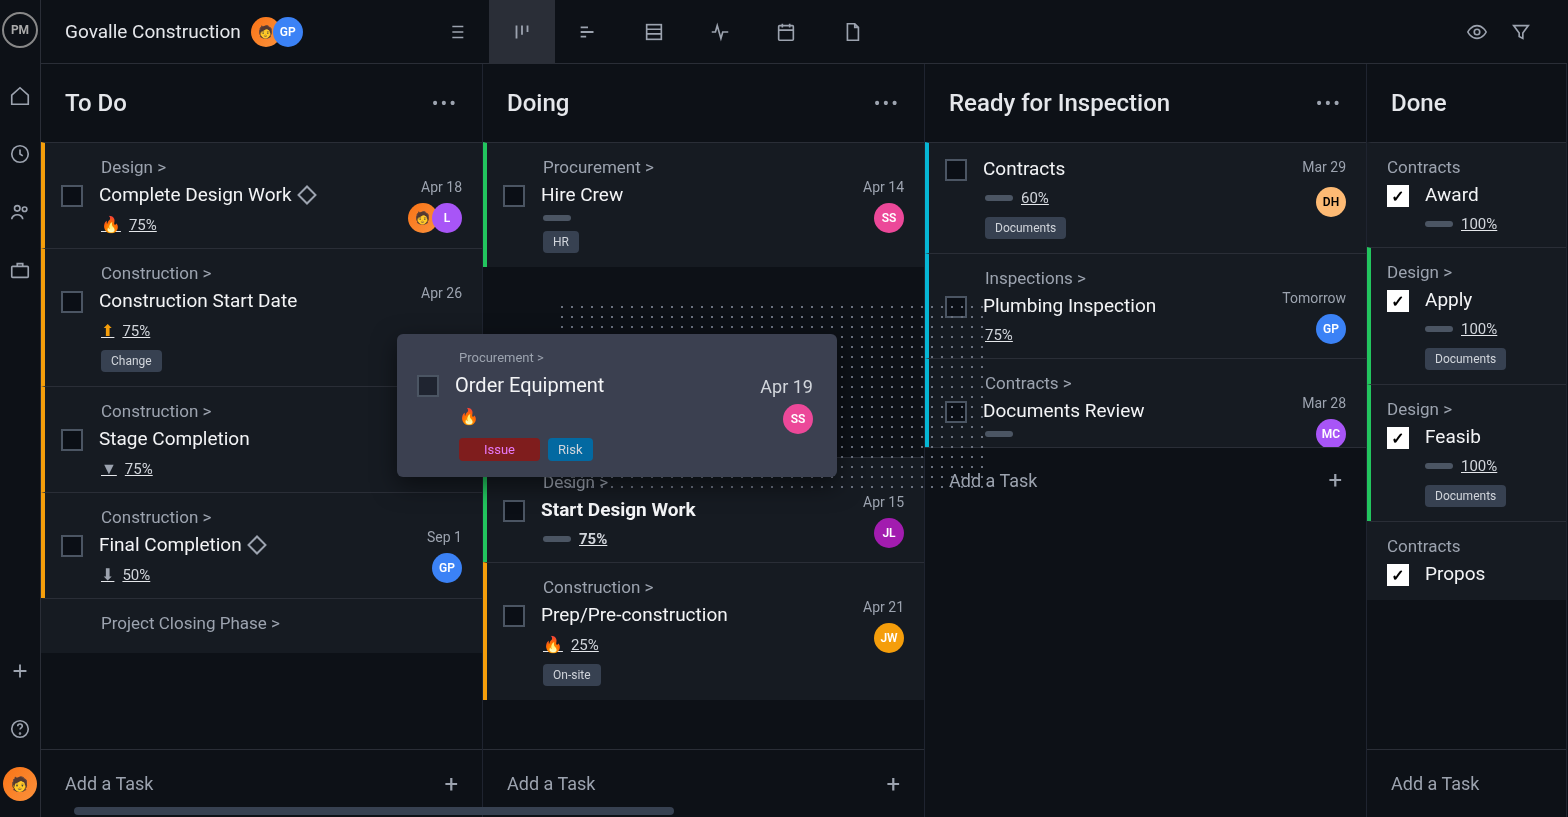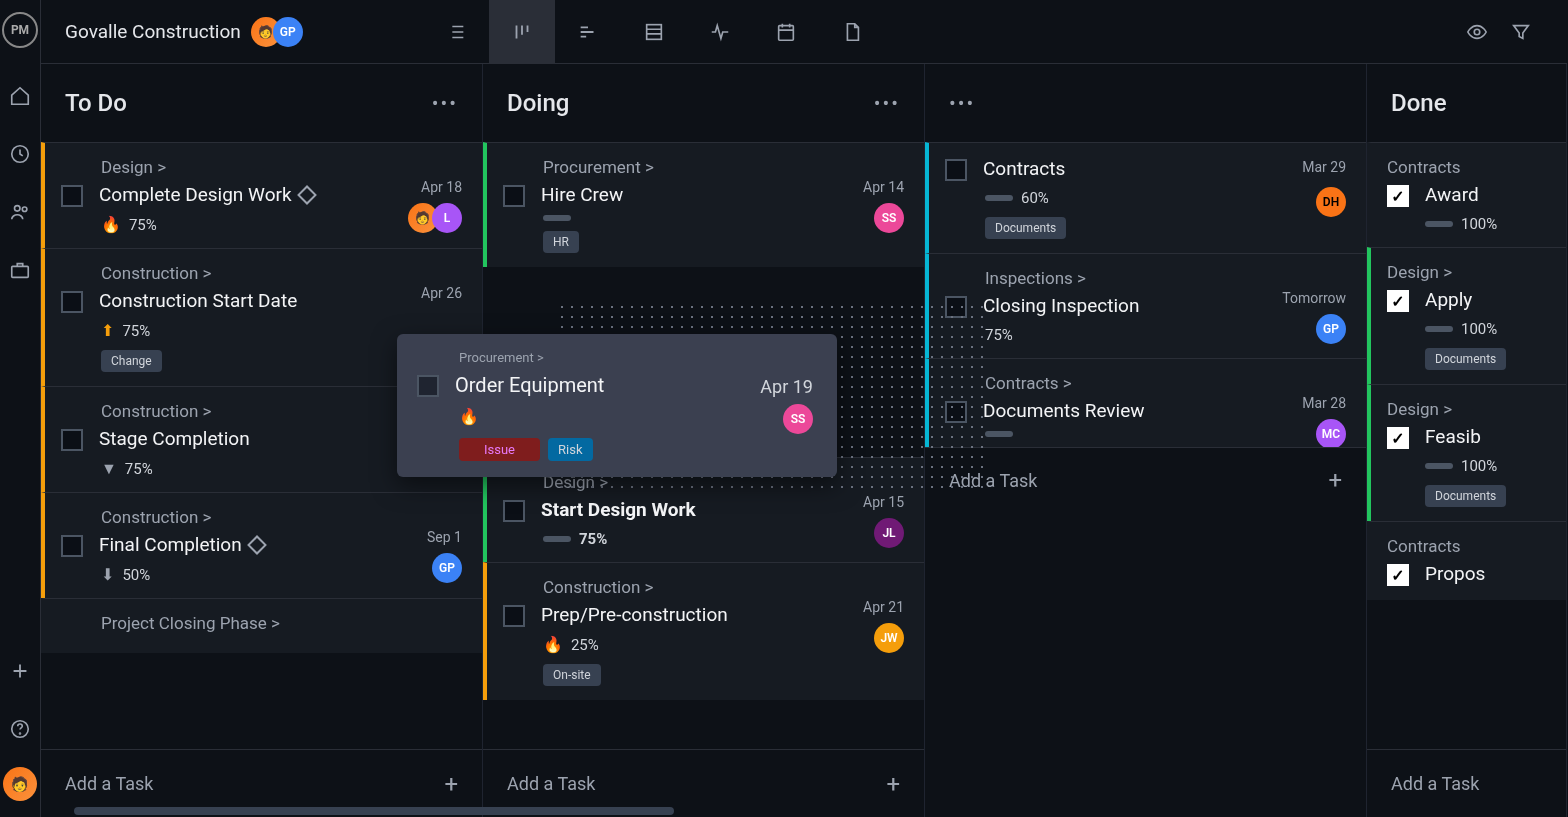--- a/index.html
+++ b/index.html
@@ -32,21 +32,21 @@
 .card.green-edge { border-left-color: #22c55e; }
 .card.teal-edge { border-left-color: #06b6d4; }
 .card .crumb { font-size: 17px; color: #9ca3af; margin-bottom: 6px; margin-left: 40px; }
 .card .card-main { display: flex; align-items: flex-start; }
 .card .checkbox { width: 22px; height: 22px; border: 2px solid #4b5563; margin-right: 16px; margin-top: 2px; flex-shrink: 0; background: #0b0f16; cursor: pointer; }
 .card .checkbox.checked { background: #fff; border-color: #fff; display: flex; align-items: center; justify-content: center; }
 .card .checkbox.checked::after { content: "✓"; color: #000; font-size: 16px; font-weight: bold; }
 .card .card-content { flex: 1; }
 .card .card-title { font-size: 19px; color: #f3f4f6; display: flex; align-items: center; gap: 8px; }
 .card .card-title.bold { font-weight: 700; }
-.card .meta-row { display: flex; align-items: center; margin-top: 8px; gap: 8px; margin-left: 40px; }
+.card .meta-row { display: flex; align-items: center; margin-top: 8px; gap: 8px; margin-left: 40px; text-decoration: underline; }
 .card .stat-icon { font-size: 16px; }
 .card .pct { font-size: 15px; color: #d1d5db; }
 .card .tags { display: flex; gap: 8px; margin-top: 10px; margin-left: 40px; }
 .tag { background: #374151; color: #d1d5db; font-size: 12px; padding: 4px 10px; border-radius: 4px; }
 .card .date { position: absolute; right: 20px; top: 36px; font-size: 14px; color: #9ca3af; }
 .card .date.top { top: 16px; }
 .card .assignee { position: absolute; right: 20px; top: 60px; display: flex; }
 .assignee .av { width: 30px; height: 30px; border-radius: 50%; display: flex; align-items: center; justify-content: center; font-size: 12px; font-weight: 600; color: #fff; margin-left: -6px; }
 .progress-bar { width: 28px; height: 6px; background: #4b5563; border-radius: 3px; }
 .add-task { height: 68px; border-top: 1px solid #2a2e37; display: flex; align-items: center; justify-content: space-between; padding: 0 24px; font-size: 18px; color: #9ca3af; cursor: pointer; }
@@ -298,21 +298,21 @@
                 <div class="card-content">
                   <div class="card-title bold">Start Design Work</div>
                 </div>
               </div>
             <div class="meta-row">
                 <div class="progress-bar"></div>
                 <span class="pct" style="font-weight:700">75%</span>
               </div>
             <div class="date">Apr 15</div>
             <div class="assignee">
-                <div class="av" style="background:#701a75">JL</div>
+                <div class="av" style="background:#a21caf">JL</div>
               </div>
           </div>
           <div class="card orange-edge">
             <div class="crumb">Construction &gt;</div>
             <div class="card-main">
                 <div class="checkbox"></div>
                 <div class="card-content">
                   <div class="card-title">Prep/Pre-construction</div>
                 </div>
               </div>
@@ -330,48 +330,49 @@
           </div>
         </div>
         <div class="add-task">
             <span>Add a Task</span>
             <span class="plus">+</span>
           </div>
       </div>
 
       <div class="column">
         <div class="col-header">
+          <div class="col-title">Ready for Inspection</div>
           <div class="col-menu">•••</div>
         </div>
         <div class="cards">
           <div class="card teal-edge">
             <div class="card-main">
                 <div class="checkbox"></div>
                 <div class="card-content">
                   <div class="card-title">Contracts</div>
                 </div>
               </div>
             <div class="meta-row">
                 <div class="progress-bar"></div>
                 <span class="pct">60%</span>
               </div>
             <div class="tags">
                 <span class="tag">Documents</span>
               </div>
             <div class="date top">Mar 29</div>
             <div class="assignee" style="top:44px">
-                <div class="av" style="background:#f97316;color:#000">DH</div>
+                <div class="av" style="background:#fdba74;color:#000">DH</div>
               </div>
           </div>
           <div class="card teal-edge">
             <div class="crumb">Inspections &gt;</div>
             <div class="card-main">
                 <div class="checkbox"></div>
                 <div class="card-content">
-                  <div class="card-title">Closing Inspection</div>
+                  <div class="card-title">Plumbing Inspection</div>
                 </div>
               </div>
             <div class="meta-row">
                 <span class="pct">75%</span>
               </div>
             <div class="date">Tomorrow</div>
             <div class="assignee">
                 <div class="av" style="background:#3b82f6">GP</div>
               </div>
           </div>

